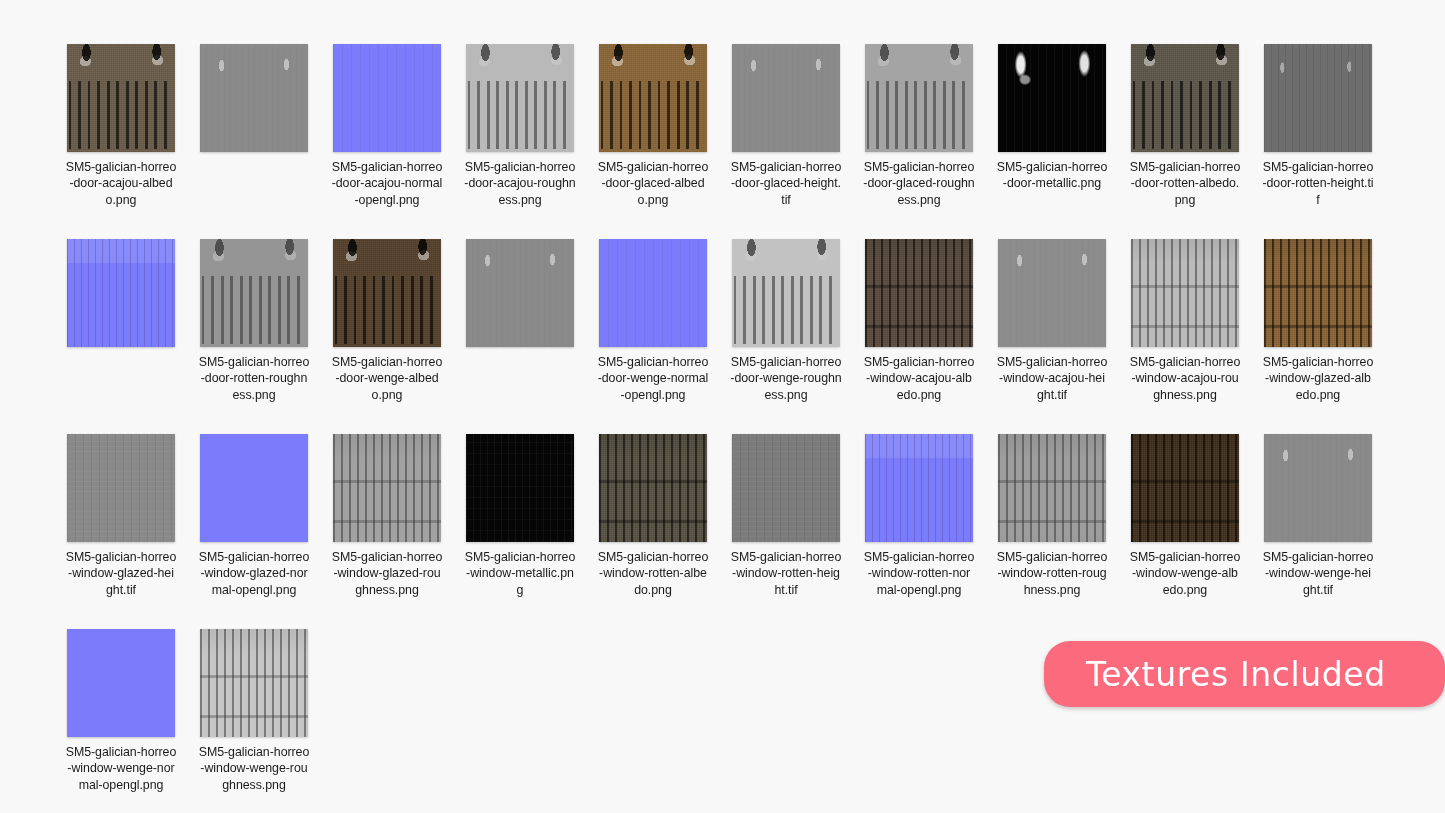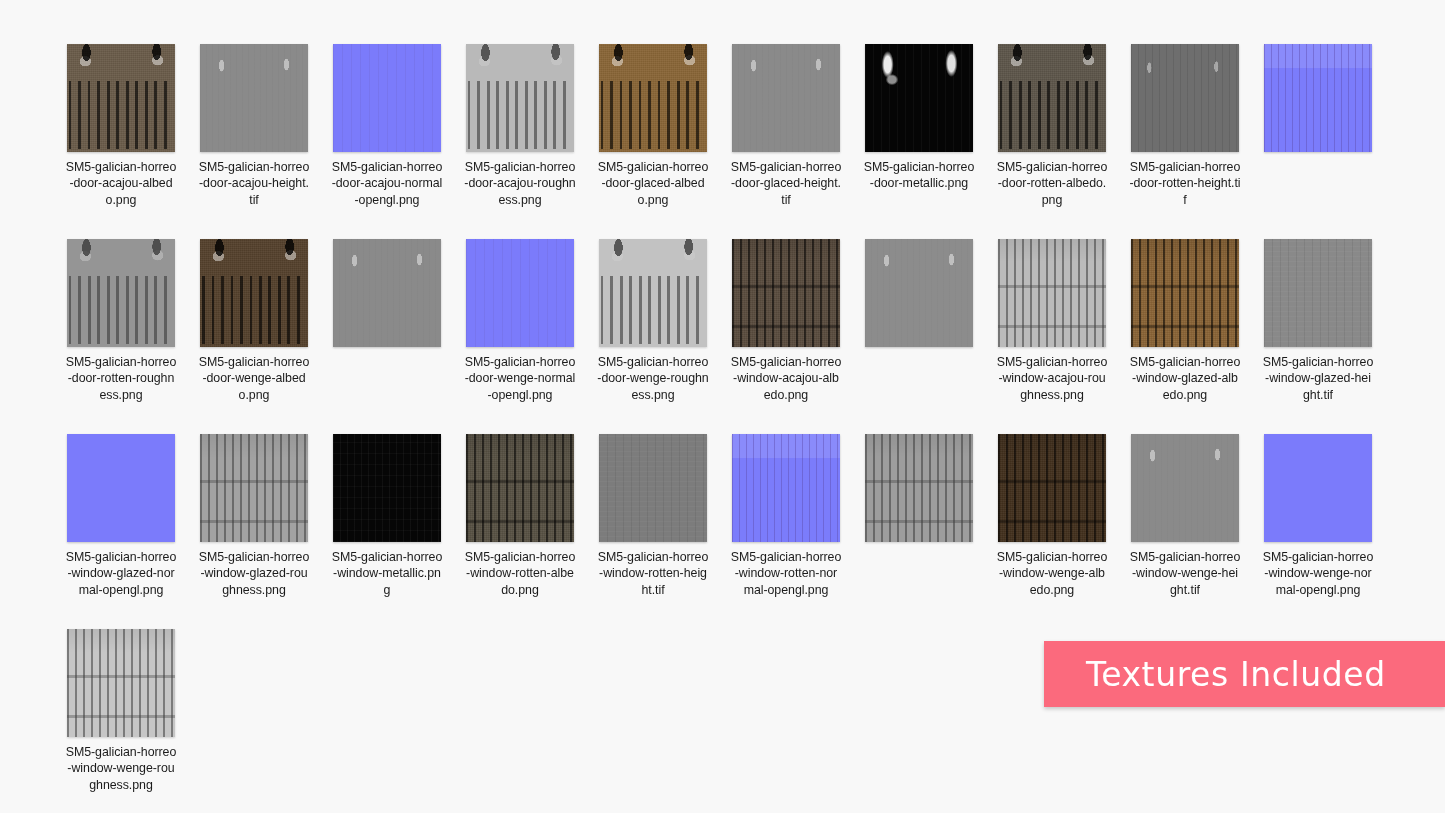--- a/index.html
+++ b/index.html
@@ -190,20 +190,21 @@
   #banner {
     position: absolute;
     left: 1044px;
     top: 641px;
     width: 401px;
     height: 66px;
     background: #fb6a7d;
     box-shadow: 0 2px 4px rgba(0,0,0,0.20);
     display: flex;
     align-items: center;
+    border-radius: 26px;
   }
   #banner .label {
     color: #ffffff;
     font-size: 33px;
     font-weight: 400;
     letter-spacing: 0.6px;
     padding-left: 42px;
     font-family: "DejaVu Sans", sans-serif;
   }
 </style>
@@ -216,21 +217,20 @@
       <div class="cell">
         <div class="thumb slats noise door-detail" style="background-color: rgb(107, 92, 74);">
           <div class="tex"></div>
         </div>
         <div class="caption">SM5-galician-horreo-door-acajou-albedo.png</div>
       </div>
       <div class="cell">
         <div class="thumb height-flat" style="background-color: rgb(138, 138, 138);">
           <div class="tex"></div>
         </div>
-        <div class="caption">SM5-galician-horreo-door-acajou-height.tif</div>
       </div>
       <div class="cell">
         <div class="thumb normal-flat normal-light" style="background-color: rgb(123, 123, 251);">
           <div class="tex"></div>
         </div>
         <div class="caption">SM5-galician-horreo-door-acajou-normal-opengl.png</div>
       </div>
       <div class="cell">
         <div class="thumb rough-light slats door-detail" style="background-color: rgb(216, 216, 216); filter: contrast(0.55) brightness(1.05);">
           <div class="tex"></div>
@@ -243,20 +243,26 @@
         </div>
         <div class="caption">SM5-galician-horreo-door-glaced-albedo.png</div>
       </div>
       <div class="cell">
         <div class="thumb height-flat" style="background-color: rgb(138, 138, 138);">
           <div class="tex"></div>
         </div>
         <div class="caption">SM5-galician-horreo-door-glaced-height.tif</div>
       </div>
       <div class="cell">
+        <div class="thumb rough-mid slats door-detail" style="background-color: rgb(180, 180, 180); filter: contrast(0.55) brightness(1.05);">
+          <div class="tex"></div>
+        </div>
+        <div class="caption">SM5-galician-horreo-door-glaced-roughness.png</div>
+      </div>
+      <div class="cell">
         <div class="thumb metallic" style="background-color: rgb(5, 5, 5);">
           <div class="tex"></div>
         </div>
         <div class="caption">SM5-galician-horreo-door-metallic.png</div>
       </div>
       <div class="cell">
         <div class="thumb slats noise door-detail" style="background-color: rgb(93, 86, 74);">
           <div class="tex"></div>
         </div>
         <div class="caption">SM5-galician-horreo-door-rotten-albedo.png</div>
@@ -304,20 +310,21 @@
       <div class="cell">
         <div class="thumb vstripe noise win-detail" style="background-color: rgb(90, 76, 62);">
           <div class="tex"></div>
         </div>
         <div class="caption">SM5-galician-horreo-window-acajou-albedo.png</div>
       </div>
       <div class="cell">
         <div class="thumb height-flat" style="background-color: rgb(140, 140, 140);">
           <div class="tex"></div>
         </div>
+        <div class="caption">SM5-galician-horreo-window-acajou-height.tif</div>
       </div>
       <div class="cell">
         <div class="thumb rough-light vstripe win-detail" style="background-color: rgb(220, 220, 220); filter: contrast(0.55) brightness(1.05);">
           <div class="tex"></div>
         </div>
         <div class="caption">SM5-galician-horreo-window-acajou-roughness.png</div>
       </div>
       <div class="cell">
         <div class="thumb vstripe noise win-detail" style="background-color: rgb(138, 100, 54);">
           <div class="tex"></div>
@@ -363,20 +370,21 @@
       <div class="cell">
         <div class="thumb normal-detail" style="background-color: rgb(123, 124, 251);">
           <div class="tex"></div>
         </div>
         <div class="caption">SM5-galician-horreo-window-rotten-normal-opengl.png</div>
       </div>
       <div class="cell">
         <div class="thumb rough-mid vstripe win-detail" style="background-color: rgb(168, 168, 168); filter: contrast(0.55) brightness(1.05);">
           <div class="tex"></div>
         </div>
+        <div class="caption">SM5-galician-horreo-window-rotten-roughness.png</div>
       </div>
       <div class="cell">
         <div class="thumb vstripe noise win-detail" style="background-color: rgb(66, 48, 29);">
           <div class="tex"></div>
         </div>
         <div class="caption">SM5-galician-horreo-window-wenge-albedo.png</div>
       </div>
       <div class="cell">
         <div class="thumb height-flat" style="background-color: rgb(138, 138, 138);">
           <div class="tex"></div>

